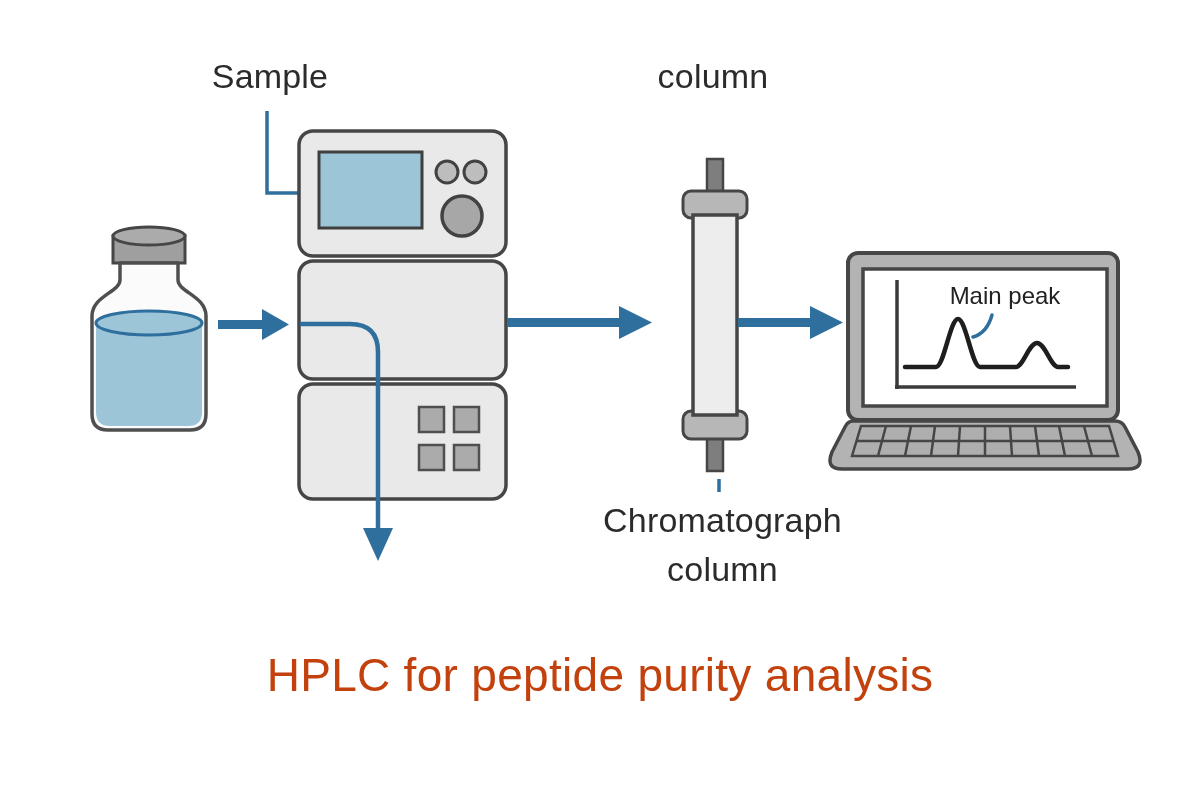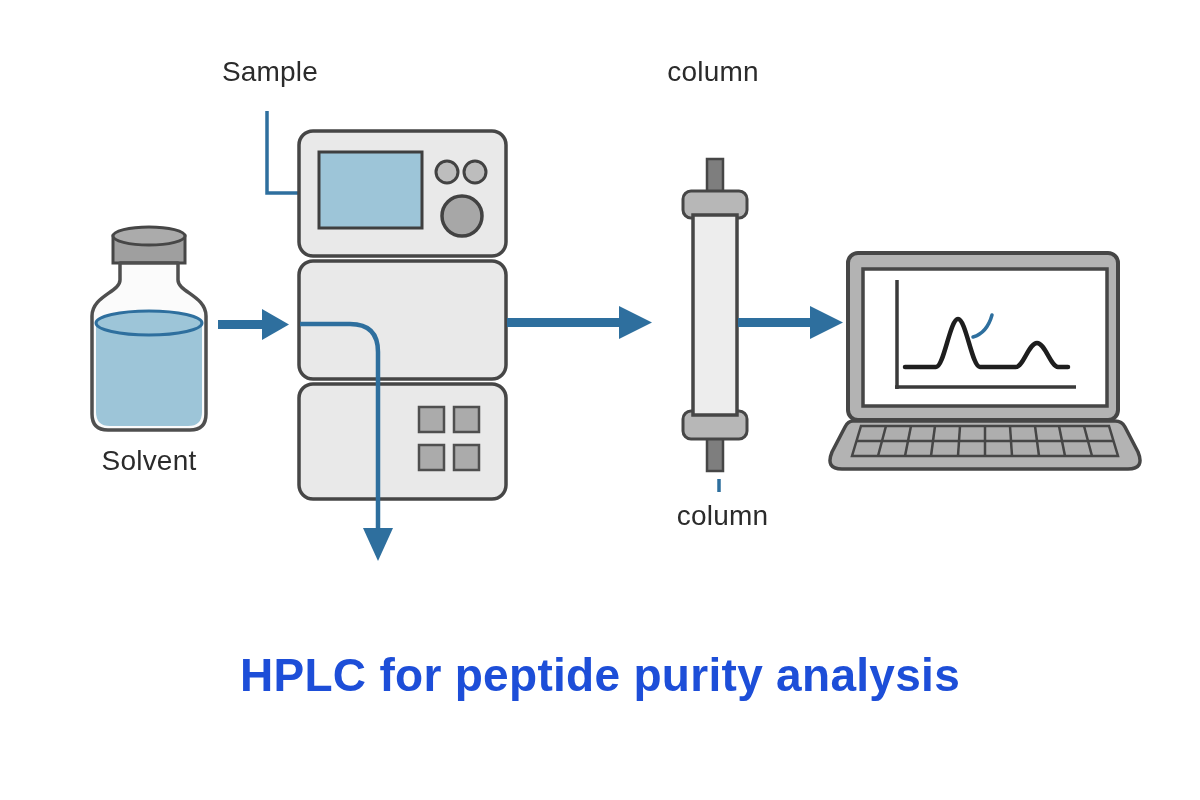--- a/index.html
+++ b/index.html
@@ -8,40 +8,40 @@
     width:1200px;height:800px;
     background:#ffffff;
     overflow:hidden;
     font-family:"Liberation Sans","DejaVu Sans",sans-serif;
   }
   .canvas svg{position:absolute;left:0;top:0;}
   .lbl{
     position:absolute;
     text-align:center;
     color:#2b2b2b;
-    font-size:28px;
+    font-size:34px;
     line-height:1.45;
     letter-spacing:0.2px;
     white-space:nowrap;
   }
   .lbl span{display:block;}
   .main-peak-lbl{
     position:absolute;
     text-align:center;
     color:#222222;
     font-size:24px;
     white-space:nowrap;
   }
   .diagram-title{
     position:absolute;
     left:0;top:648px;width:1200px;
     text-align:center;
     font-size:46px;
-    font-weight:700;
-    color:#1d4ed8;
+    font-weight:400;
+    color:#c2410c;
     letter-spacing:0.3px;
   }
 </style>
 </head>
 <body>
 
 <div class="canvas">
 
   <svg width="1200" height="800" viewBox="0 0 1200 800">
 
@@ -128,22 +128,23 @@
     </g>
   </svg>
 
   <div class="lbl" style="left:170px;top:52px;width:200px;">Sample</div>
 
   <div class="lbl" style="left:538px;top:52px;width:350px;">
     <span>column</span>
   </div>
 
 
-  <div class="lbl" style="left:58px;top:441px;width:182px;">Solvent</div>
 
   <div class="lbl" style="left:565px;top:496px;width:315px;">
+    <span>Chromatograph</span>
     <span>column</span>
   </div>
 
+  <div class="main-peak-lbl" style="left:925px;top:282px;width:160px;">Main peak</div>
 
   <div class="diagram-title">HPLC for peptide purity analysis</div>
 
 </div>
 
 </body></html>

